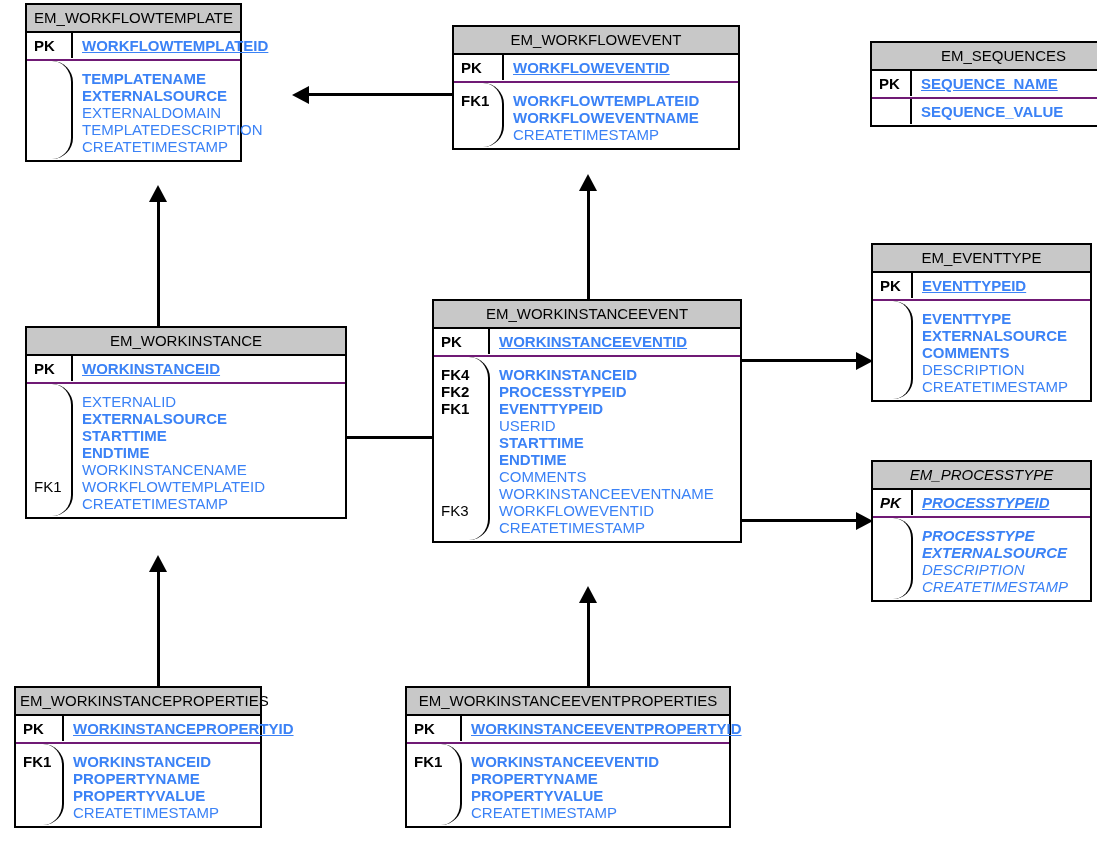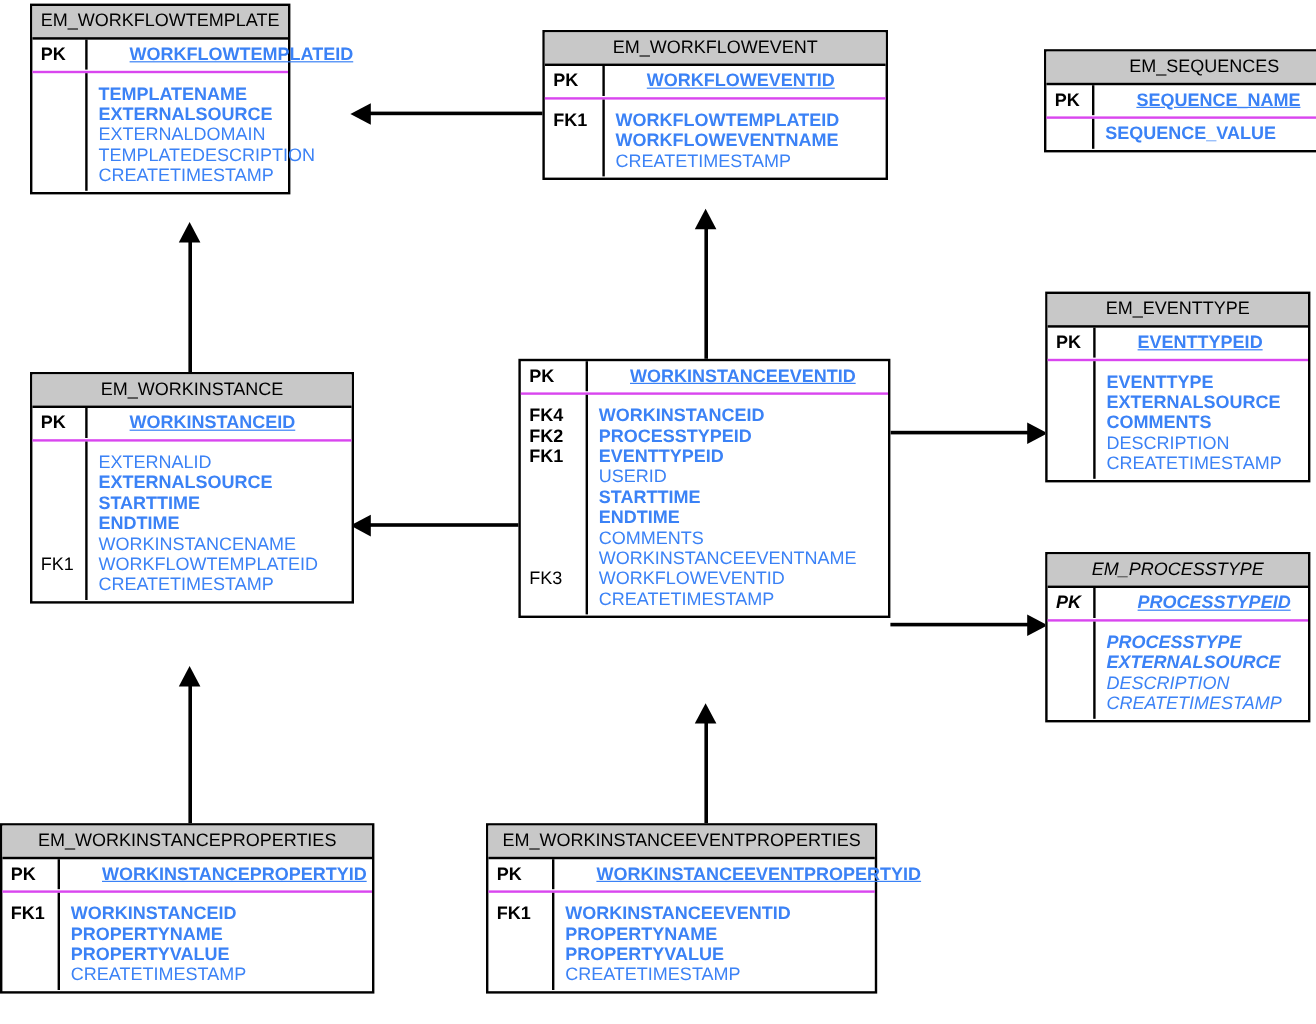--- a/index.html
+++ b/index.html
@@ -23,21 +23,21 @@
     font-size:15px;
     color:#000;
     line-height:1;
     padding:5px 4px 6px 4px;
     white-space:nowrap;
   }
   .ent-section{
     display:flex;
     align-items:flex-start;
   }
-  .sec-pk{border-bottom:2px solid #d946ef;gap:26px;}
+  .sec-pk{border-bottom:2px solid #701a75;}
   .key-col{
     flex:0 0 auto;
     box-sizing:border-box;
     border-right:2px solid #000;
     font-size:15px;
     font-weight:bold;
     color:#000;
     padding:4px 6px 4px 7px;
     min-height:10px;
     display:flex;
@@ -53,21 +53,21 @@
     color:#3b82f6;
     white-space:nowrap;
   }
   .attr{line-height:17px;white-space:nowrap;}
   .attr.b{font-weight:bold;}
   .attr.pk{font-weight:bold;text-decoration:underline;}
   .keyline{line-height:17px;white-space:nowrap;}
   .keyline.blank{visibility:hidden;}
   .keyline.light{font-weight:normal;}
   .pad-top{padding-top:9px;}
-  .pad-top-k{padding-top:9px;}
+  .pad-top-k{padding-top:9px;border-radius:21px;}
 
   
   .vline{position:absolute;background:#000;width:3px;}
   .hline{position:absolute;background:#000;height:3px;}
   .arrow-up{
     position:absolute;width:0;height:0;
     border-left:9px solid transparent;
     border-right:9px solid transparent;
     border-bottom:17px solid #000;
   }
@@ -178,21 +178,21 @@
     <div class="ent-section">
       <div class="key-col" style="width:40px;">
         <div class="keyline blank">.</div>
       </div>
       <div class="attr-col">
         <div class="attr b">SEQUENCE_VALUE</div>
       </div>
     </div>
   </div>
 
-  <div class="entity" style="left:25px;top:310px;width:270px;">
+  <div class="entity" style="left:25px;top:326px;width:322px;">
     <div class="ent-title">EM_WORKINSTANCE</div>
     <div class="ent-section sec-pk">
       <div class="key-col" style="width:46px;">
         <div class="keyline">PK</div>
       </div>
       <div class="attr-col">
         <div class="attr pk">WORKINSTANCEID</div>
       </div>
     </div>
     <div class="ent-section">
@@ -211,20 +211,21 @@
         <div class="attr b">STARTTIME</div>
         <div class="attr b">ENDTIME</div>
         <div class="attr">WORKINSTANCENAME</div>
         <div class="attr">WORKFLOWTEMPLATEID</div>
         <div class="attr">CREATETIMESTAMP</div>
       </div>
     </div>
   </div>
 
   <div class="entity" style="left:432px;top:299px;width:310px;">
+    <div class="ent-title">EM_WORKINSTANCEEVENT</div>
     <div class="ent-section sec-pk">
       <div class="key-col" style="width:56px;">
         <div class="keyline">PK</div>
       </div>
       <div class="attr-col">
         <div class="attr pk">WORKINSTANCEEVENTID</div>
       </div>
     </div>
     <div class="ent-section">
       <div class="key-col pad-top-k" style="width:56px;">
@@ -301,21 +302,21 @@
       </div>
       <div class="attr-col pad-top">
         <div class="attr b">PROCESSTYPE</div>
         <div class="attr b">EXTERNALSOURCE</div>
         <div class="attr">DESCRIPTION</div>
         <div class="attr">CREATETIMESTAMP</div>
       </div>
     </div>
   </div>
 
-  <div class="entity" style="left:0;top:686px;width:312px;">
+  <div class="entity" style="left:14px;top:686px;width:248px;">
     <div class="ent-title">EM_WORKINSTANCEPROPERTIES</div>
     <div class="ent-section sec-pk">
       <div class="key-col" style="width:48px;">
         <div class="keyline">PK</div>
       </div>
       <div class="attr-col">
         <div class="attr pk">WORKINSTANCEPROPERTYID</div>
       </div>
     </div>
     <div class="ent-section">

